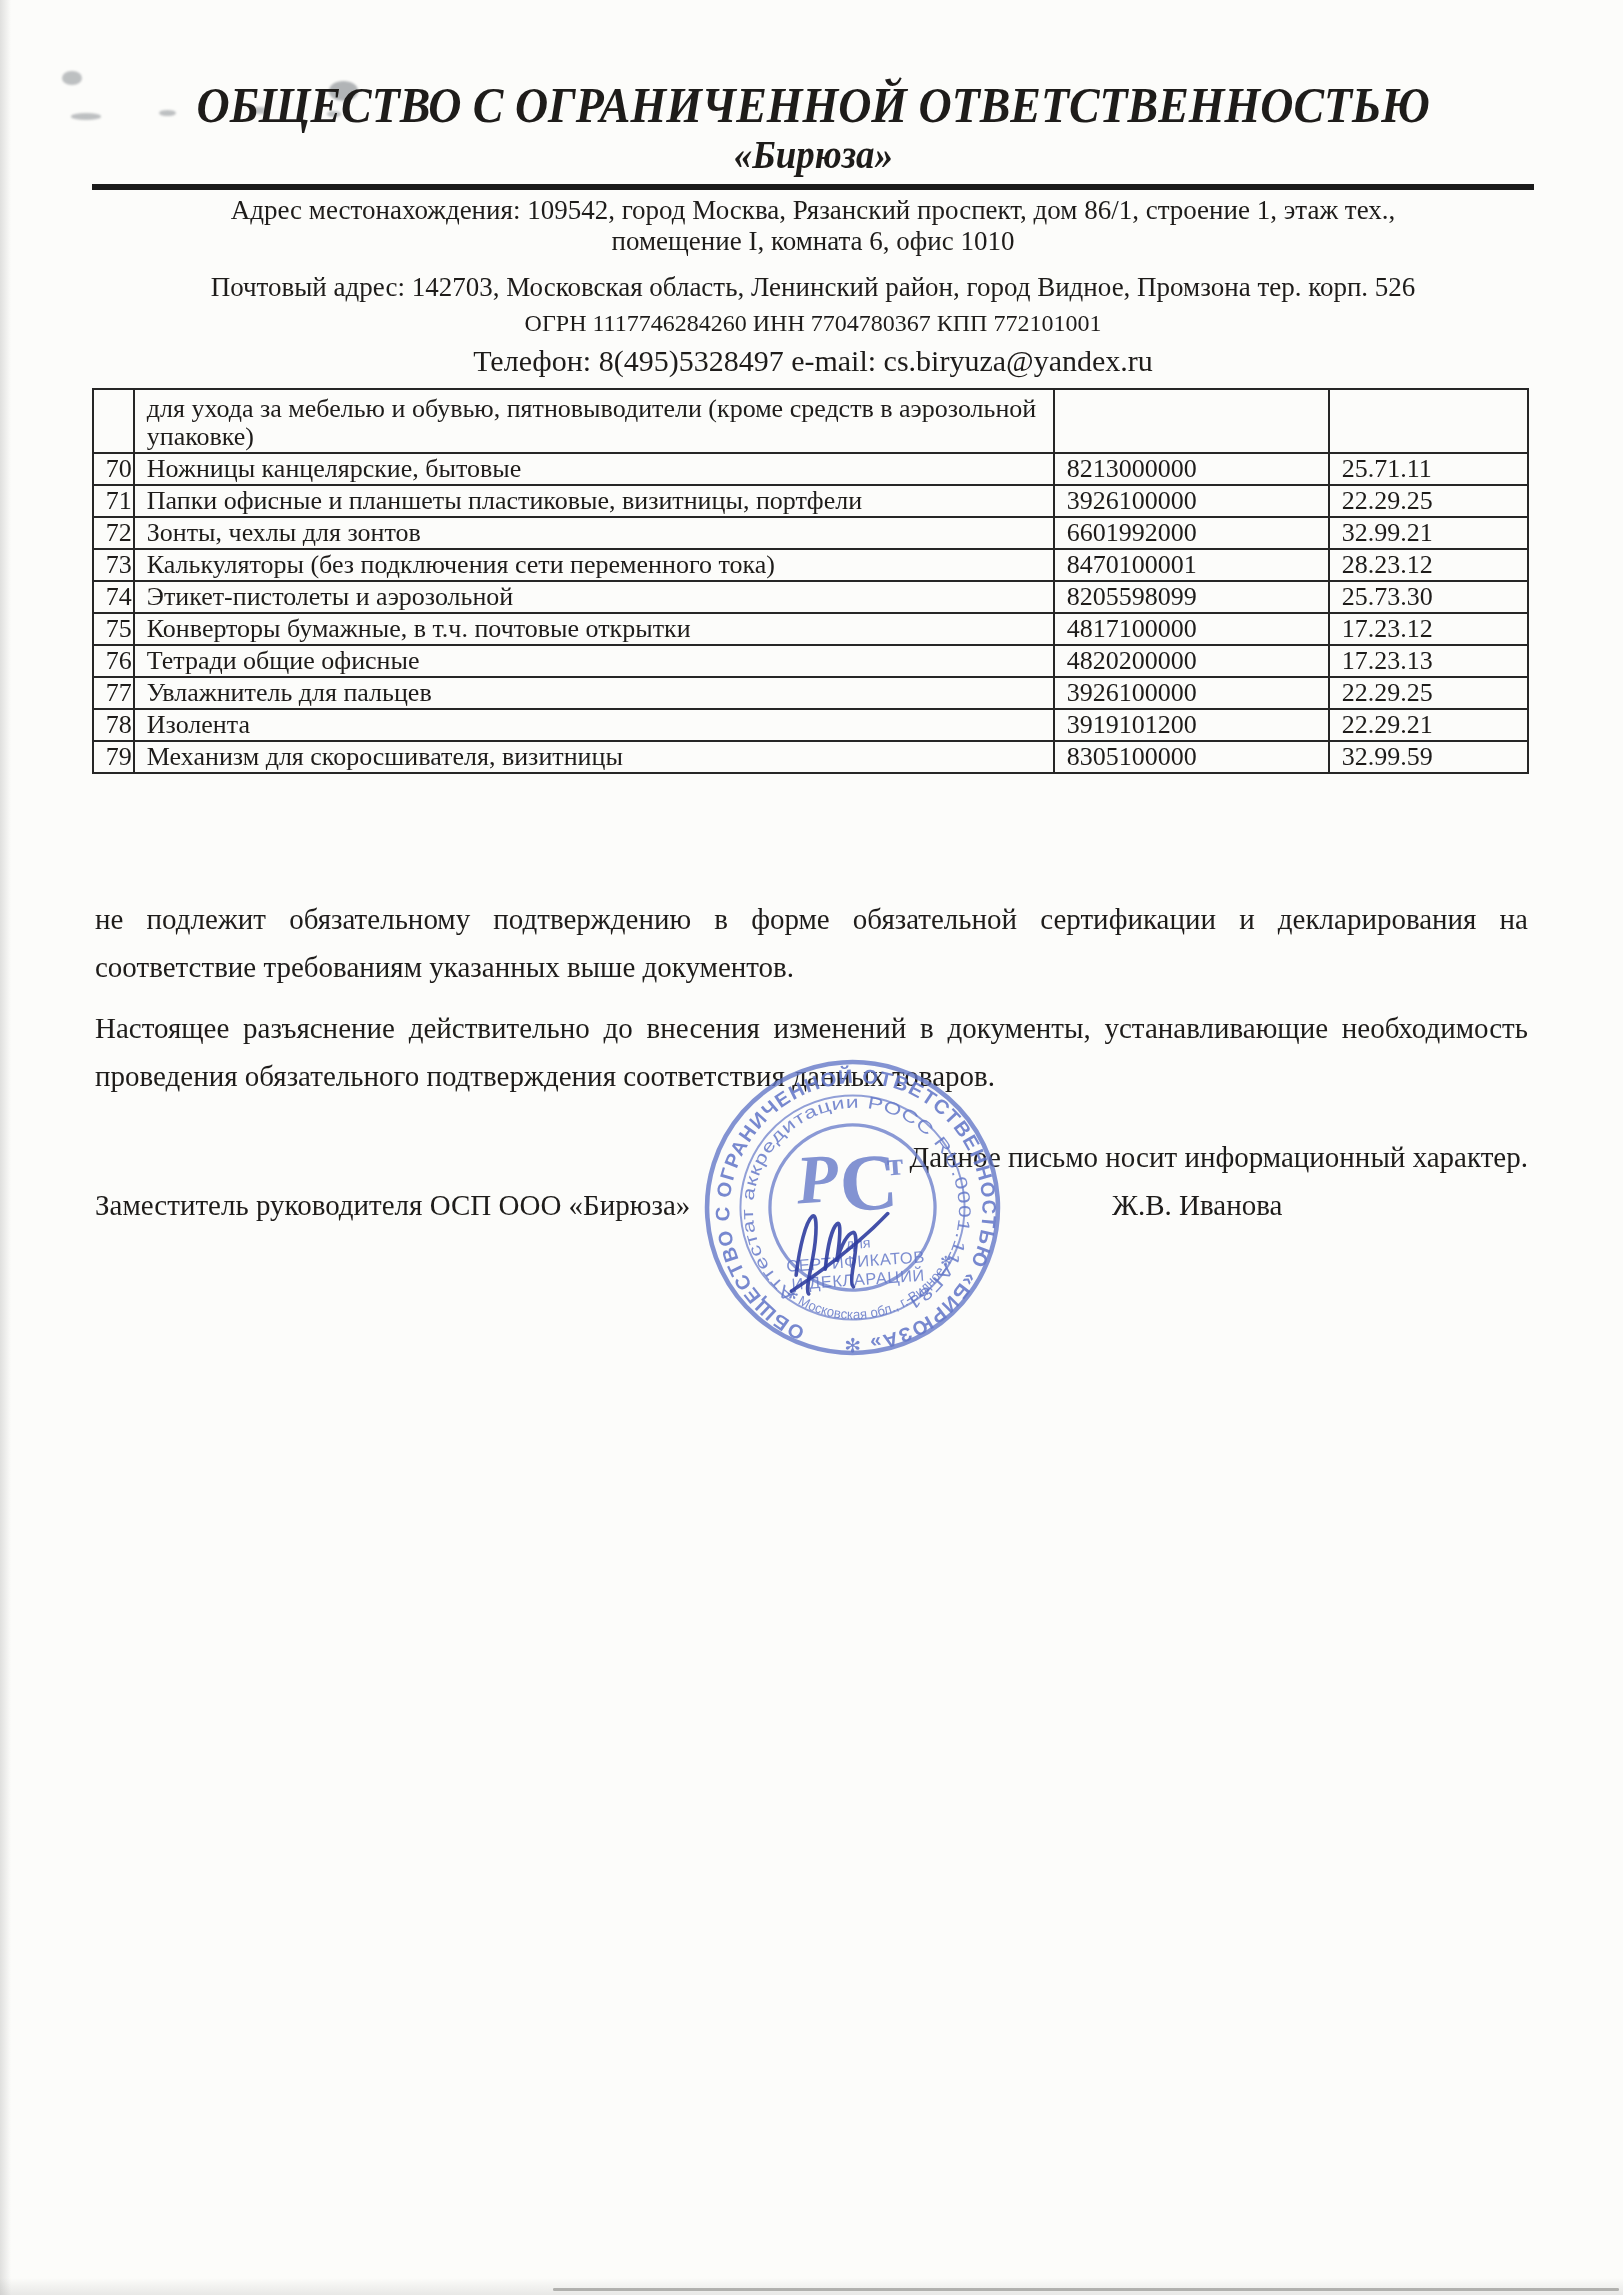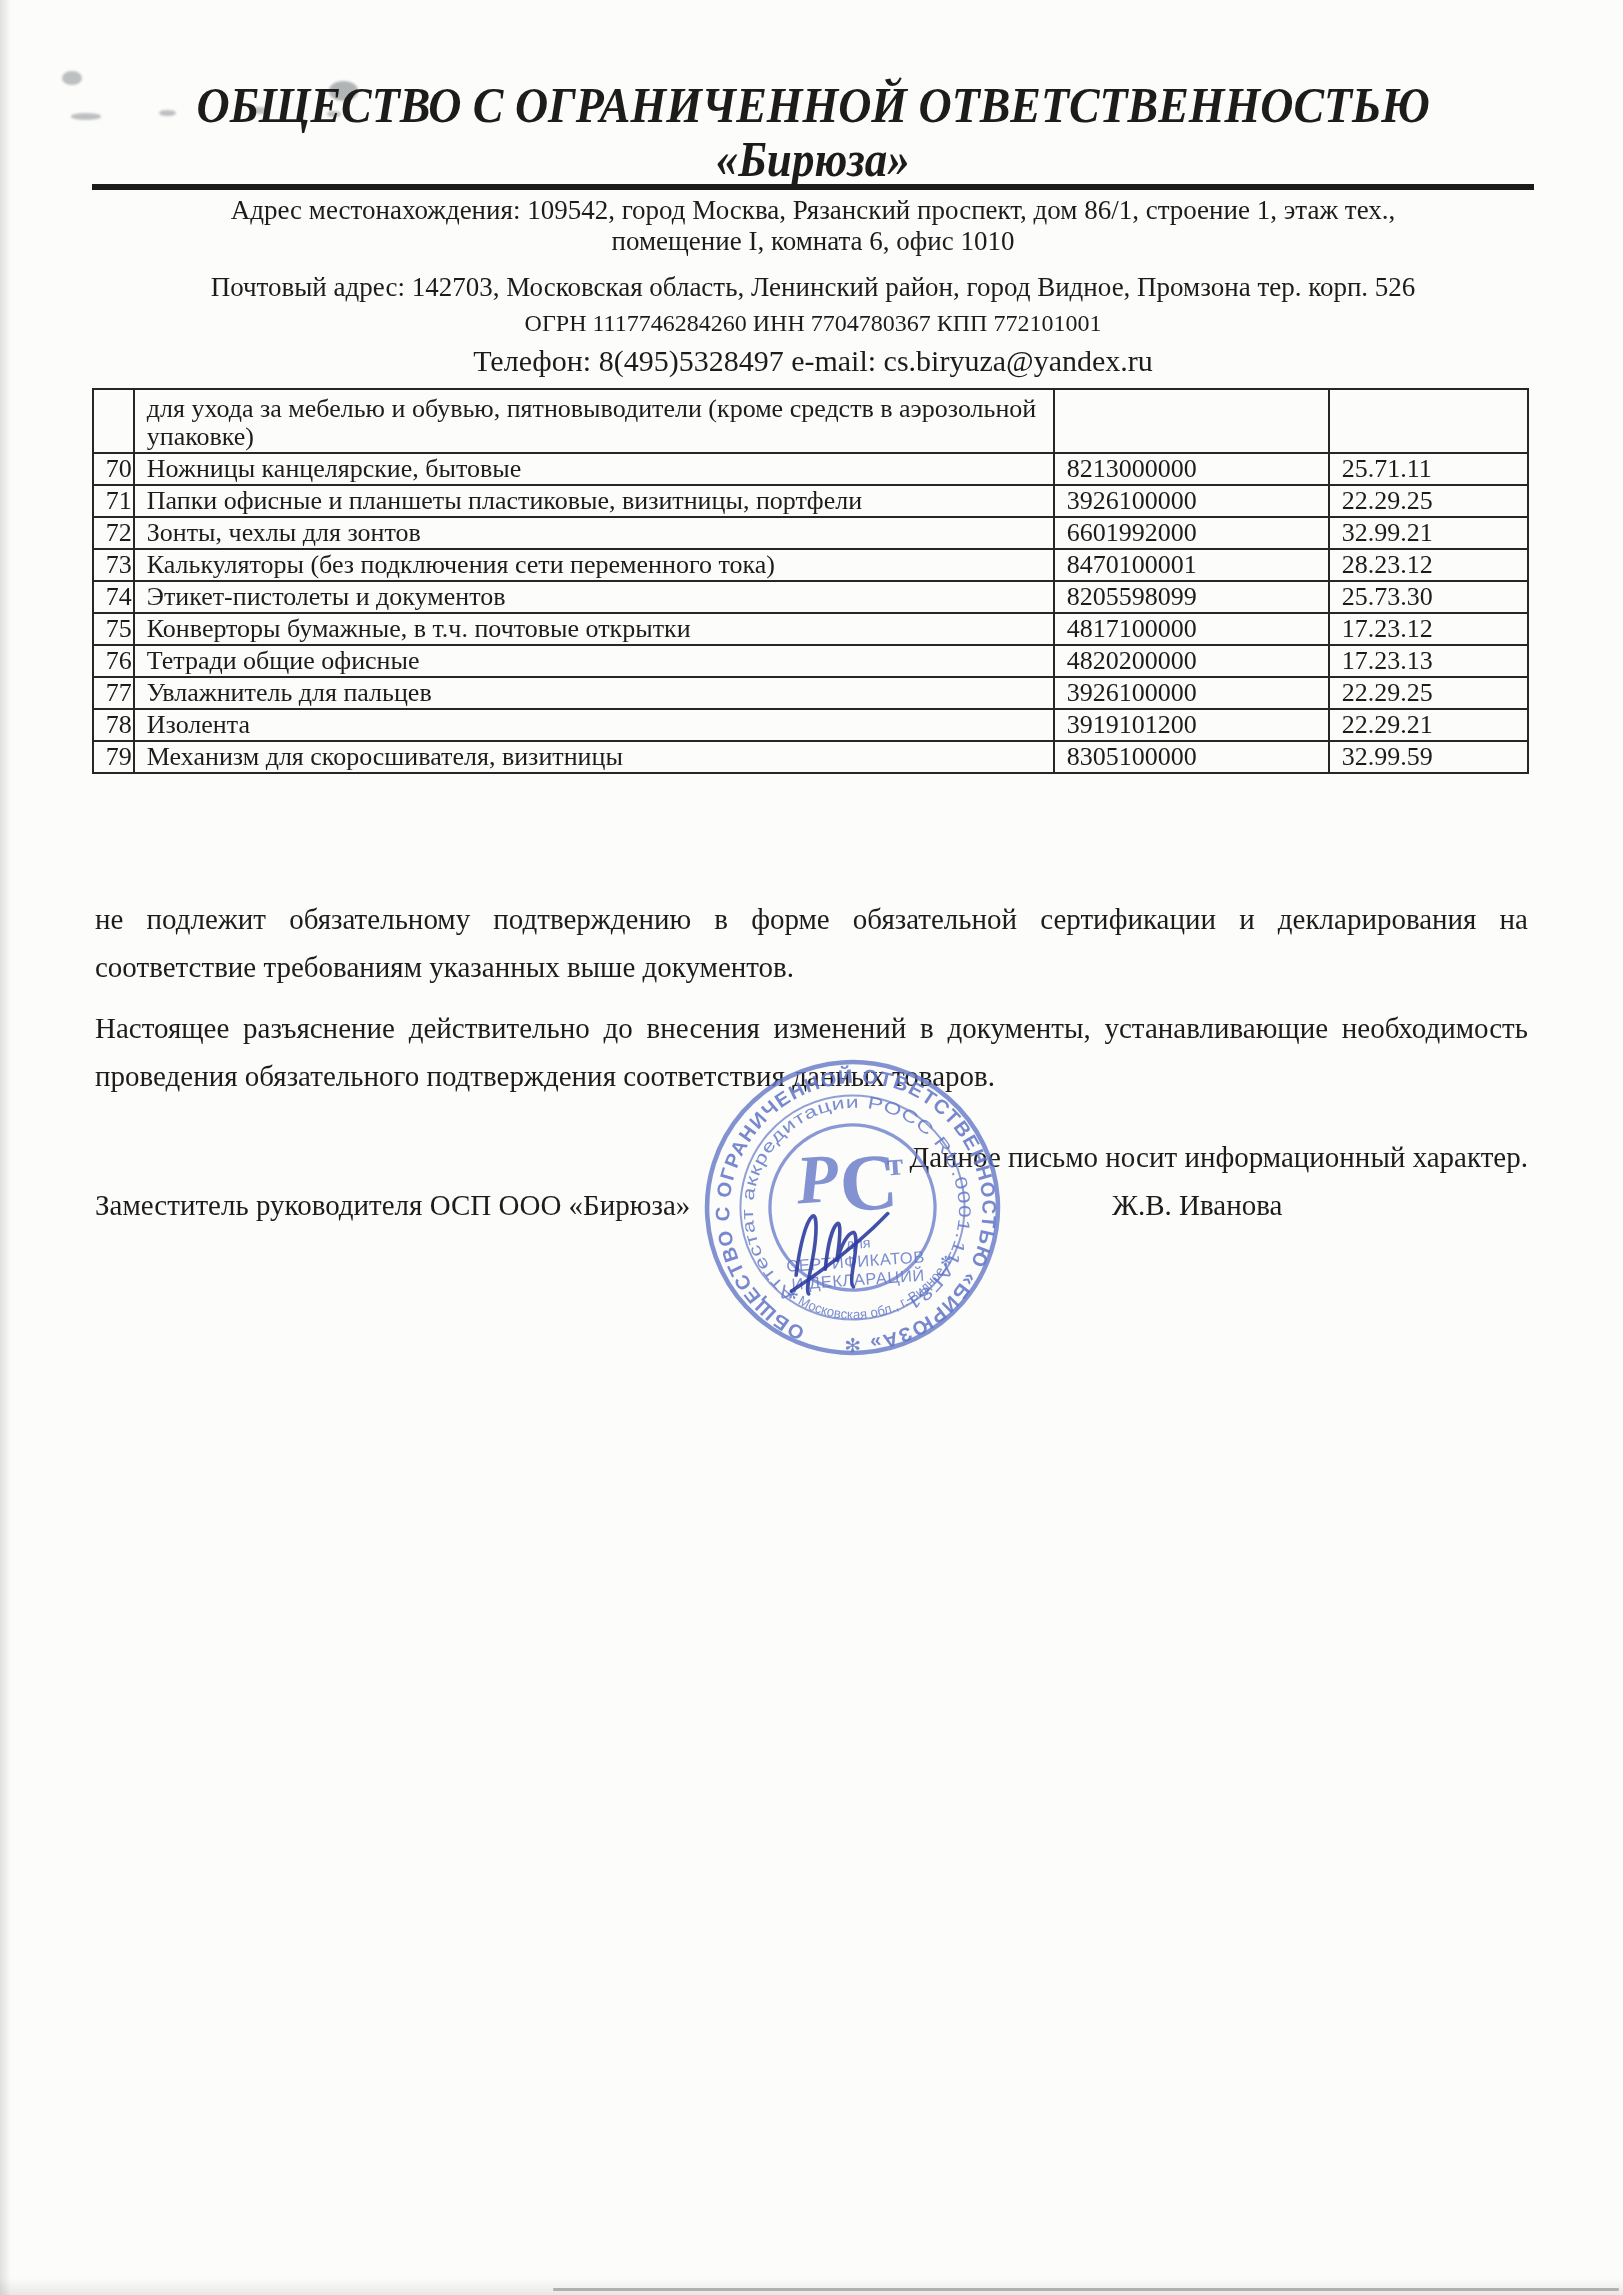--- a/index.html
+++ b/index.html
@@ -13,21 +13,21 @@
     background:linear-gradient(to right,rgba(110,110,110,.20),rgba(110,110,110,0));}
   .edge-shade-bottom{position:absolute;left:0;bottom:0;width:100%;height:17px;
     background:linear-gradient(to top,rgba(140,140,140,.18),rgba(140,140,140,0));}
   .scan-line{position:absolute;left:553px;top:2288px;width:1066px;height:2.6px;
     background:#8f8f8c;opacity:.65;border-radius:1.3px;}
   .smudge{position:absolute;background:#80858a;border-radius:50%;filter:blur(1.3px);opacity:.5;}
   
   .lh{position:absolute;left:92px;width:1442px;text-align:center;}
   .company1{top:76px;font-size:51px;font-weight:bold;font-style:italic;white-space:nowrap;}
   .company1 span,.company2 span{display:inline-block;transform:scaleX(.9);transform-origin:center;}
-  .company2{top:130px;font-size:50px;font-weight:bold;font-style:italic;}
+  .company2{top:130px;font-size:41px;font-weight:bold;font-style:italic;}
   .rule{position:absolute;left:92px;top:184px;width:1442px;height:5.9px;background:#1b1b1b;}
   .addr{font-size:27px;line-height:30px;}
   .addr1{top:195px;} .addr2{top:226px;} .addr3{top:272px;}
   .ogrn{top:310px;font-size:24px;}
   .phone{top:344px;font-size:30px;}
   
   table.goods{position:absolute;left:92px;top:388px;width:1434px;border-collapse:collapse;
     table-layout:fixed;}
   table.goods td{border:2px solid #262626;font-size:26px;vertical-align:middle;
     padding:0 5.2px 0 11.8px;overflow:hidden;}
@@ -104,21 +104,21 @@
       <td class="c-okpd">32.99.21</td>
     </tr>
     <tr>
       <td class="c-num">73</td>
       <td>Калькуляторы (без подключения сети переменного тока)</td>
       <td class="c-code">8470100001</td>
       <td class="c-okpd">28.23.12</td>
     </tr>
     <tr>
       <td class="c-num">74</td>
-      <td>Этикет-пистолеты и документов</td>
+      <td>Этикет-пистолеты и аэрозольной</td>
       <td class="c-code">8205598099</td>
       <td class="c-okpd">25.73.30</td>
     </tr>
     <tr>
       <td class="c-num">75</td>
       <td>Конверторы бумажные, в т.ч. почтовые открытки</td>
       <td class="c-code">4817100000</td>
       <td class="c-okpd">17.23.12</td>
     </tr>
     <tr>

